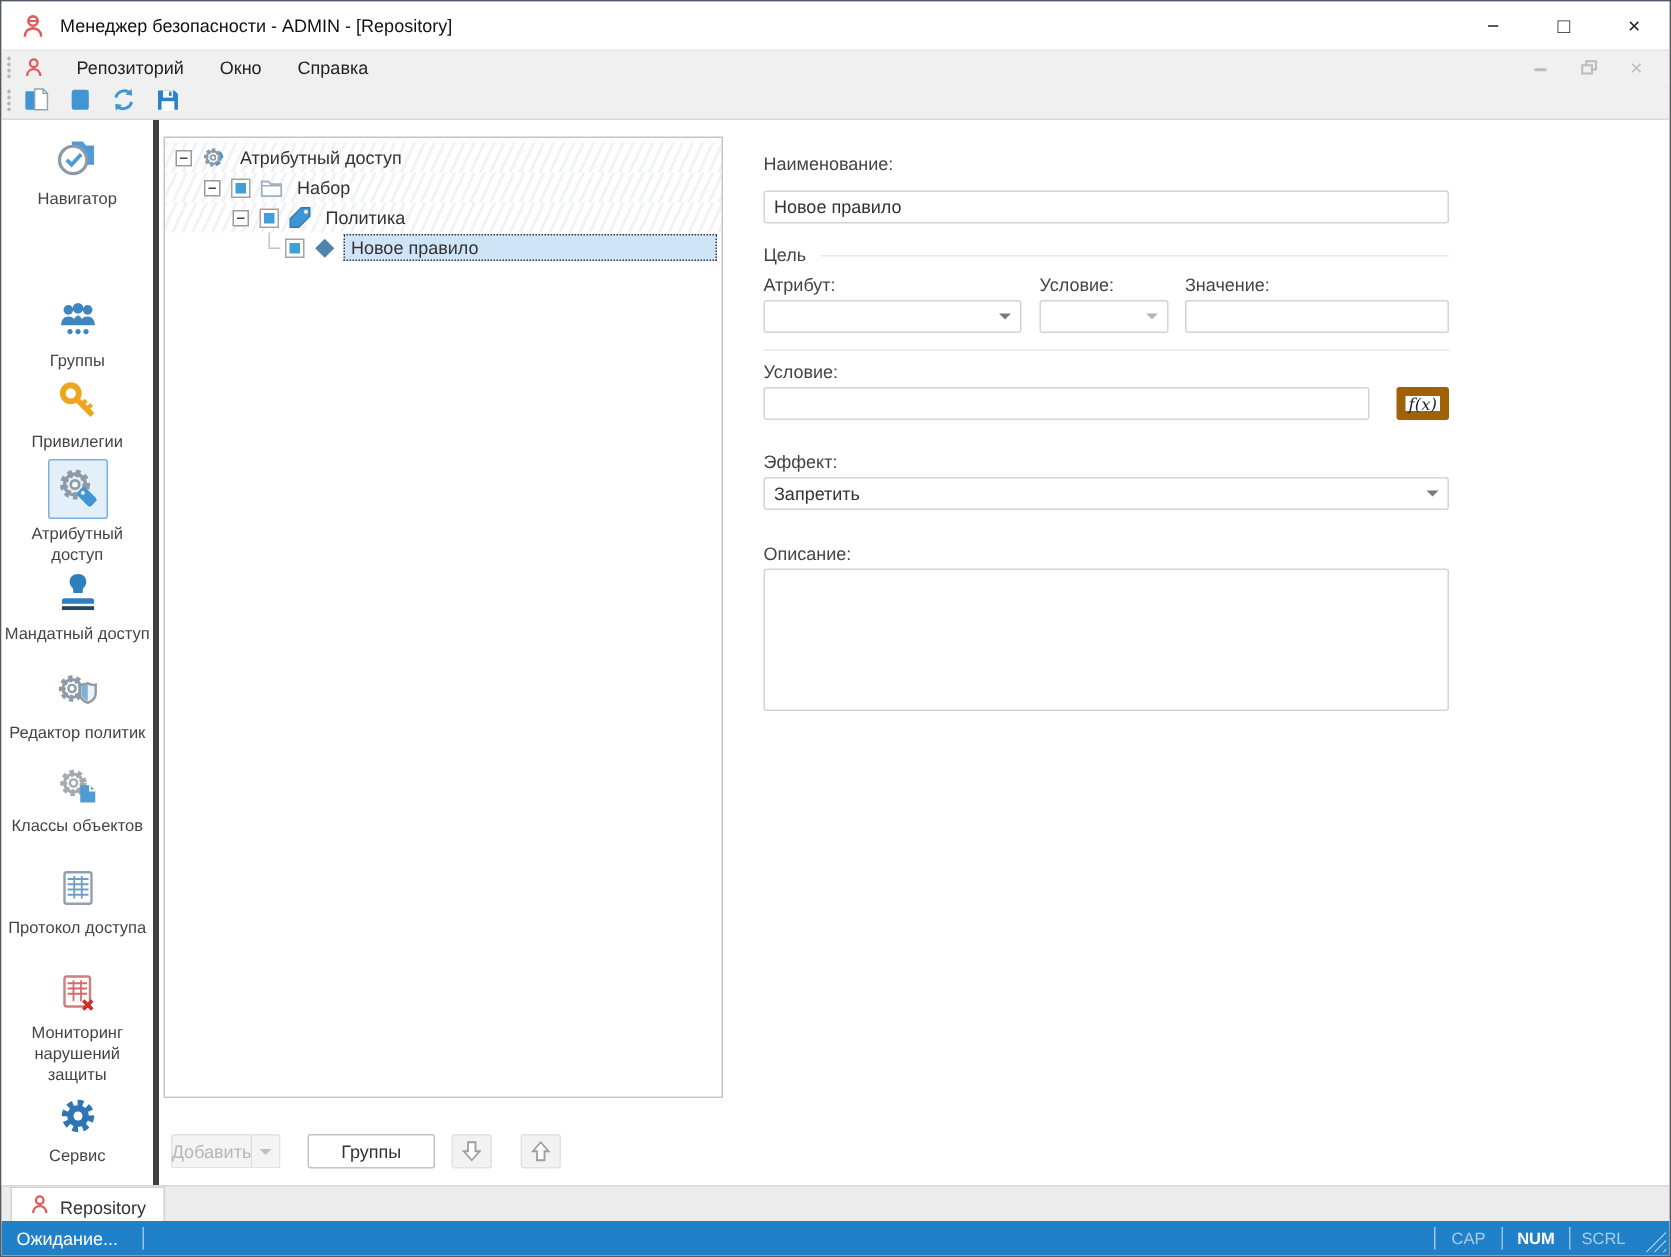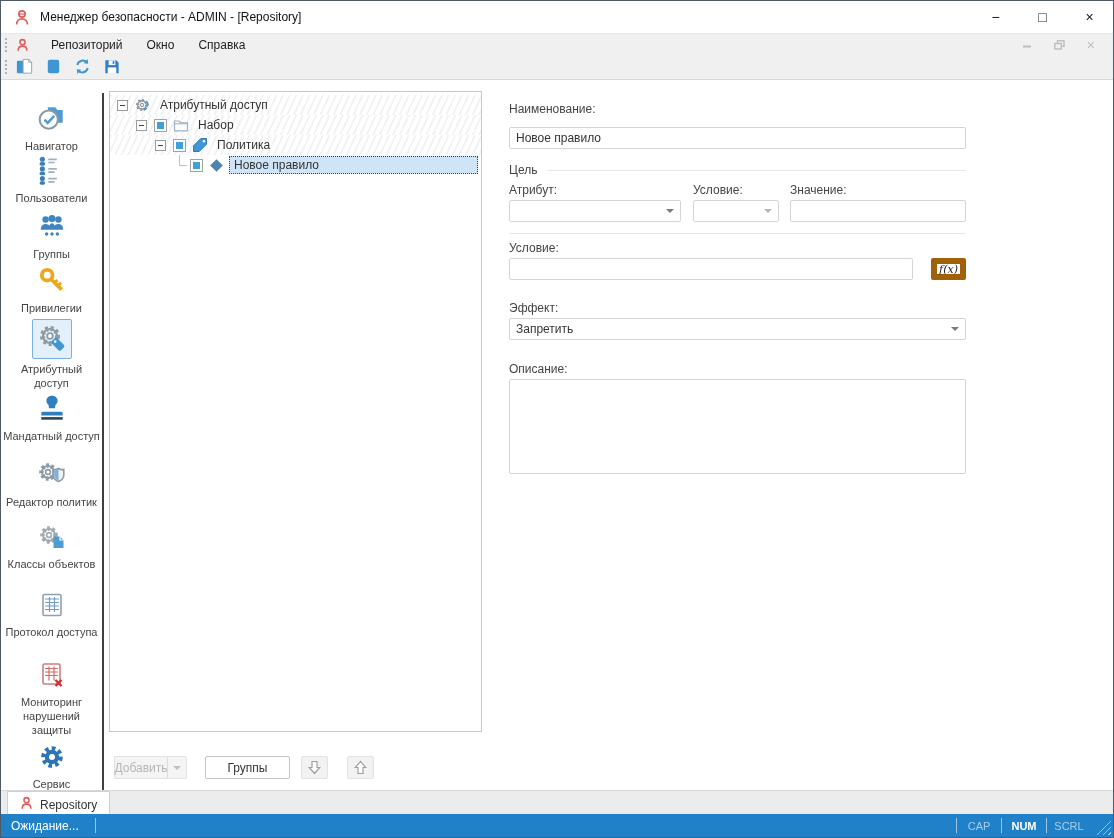--- a/index.html
+++ b/index.html
@@ -22,21 +22,21 @@
   .mdi-btn{display:flex;align-items:center;justify-content:center;color:#bdbdbd;font-size:12px;}
 
   
   .toolbar{position:absolute;top:53px;left:0;right:0;height:25px;background:#f0f0f0;border-bottom:1px solid #d9d9d9;display:flex;align-items:center;}
   .tool-btn{width:29px;height:23px;display:flex;align-items:center;justify-content:center;}
 
   
   .content{position:absolute;top:79px;left:0;height:710px;right:0;background:#fff;}
 
   
-  .sidebar{position:absolute;top:13px;left:0;width:101px;height:100%;border-right:2px solid #404040;background:#fff;}
+  .sidebar{position:absolute;top:0;left:0;width:101px;height:100%;border-right:4px solid #404040;background:#fff;}
   .side-item{position:absolute;left:0;width:101px;display:flex;flex-direction:column;align-items:center;cursor:default;}
   .side-item .lbl{font-size:11px;color:#444;text-align:center;line-height:14px;margin-top:3px;padding:0 2px;}
   .sel-box{width:38px;height:38px;border:1px solid #79b2e0;background:#e3eff9;border-radius:2px;display:flex;align-items:center;justify-content:center;}
   .si-0{top:10px}.si-1{top:62px}.si-2{top:118px}.si-3{top:172px}.si-4{top:226px}
   .si-5{top:300px}.si-6{top:366px}.si-7{top:430px}.si-8{top:498px}.si-9{top:568px}.si-10{top:650px}
 
   
   .tree-panel{position:absolute;left:108px;top:11px;width:373px;height:641px;border:1px solid #c6c6c6;background:#fff;padding-top:3px;box-sizing:border-box;}
   .tree-row{height:20px;display:flex;align-items:center;box-sizing:border-box;}
   .hatch{background-image:repeating-linear-gradient(115deg,rgba(110,120,135,.09) 0px,rgba(110,120,135,.09) 2px,transparent 2px,transparent 6px);}
@@ -182,40 +182,20 @@
         <span>
           <svg width="30" height="30" viewBox="0 0 28 28">
             <path d="M10 4 h7 l2 2.5 h5 v12 h-12 z" fill="#4f9bd5"></path>
             <circle cx="11" cy="15.5" r="8.5" fill="#fff" stroke="#8a9aa8" stroke-width="2"></circle>
             <path d="M7 15.5 l3 3 l6 -6.5" stroke="#4f9bd5" stroke-width="2.4" fill="none"></path>
           </svg>
         </span>
         <span class="lbl">Навигатор</span>
       </div>
 
-      <div class="side-item si-1">
-        <span>
-          <svg width="30" height="30" viewBox="0 0 28 28">
-            <g fill="#3f7fb5">
-              <circle cx="5" cy="4" r="2.4"></circle>
-                <rect x="2.4" y="6.6" width="5.2" height="3.4" rx="1.6"></rect>
-              <circle cx="5" cy="13" r="2.4"></circle>
-                <rect x="2.4" y="15.6" width="5.2" height="3.4" rx="1.6"></rect>
-              <circle cx="5" cy="22" r="2.4"></circle>
-                <rect x="2.4" y="24.6" width="5.2" height="3.2" rx="1.6"></rect>
-            </g>
-            <g stroke="#9db3c4" stroke-width="1.6">
-              <path d="M10.5 4 h8 M10.5 7 h6"></path>
-                <path d="M10.5 13 h8 M10.5 16 h6"></path>
-                <path d="M10.5 22 h8 M10.5 25 h6"></path>
-            </g>
-          </svg>
-        </span>
-        <span class="lbl">Пользователи</span>
-      </div>
 
       <div class="side-item si-2">
         <span>
           <svg width="30" height="30" viewBox="0 0 28 28">
             <g fill="#3f85c0">
               <circle cx="8" cy="8" r="3"></circle>
                 <circle cx="20" cy="8" r="3"></circle>
                 <circle cx="14" cy="7" r="3.3"></circle>
               <path d="M3.5 17.5 c0-3.4 2-5.4 4.5-5.4 2 0 3 .8 3.6 1.6 .7-1.4 1.6-2.2 2.4-2.2 h0 c.8 0 1.7.8 2.4 2.2 .6-.8 1.6-1.6 3.6-1.6 2.5 0 4.5 2 4.5 5.4 z"></path>
               <circle cx="9" cy="21.5" r="1.6"></circle>

